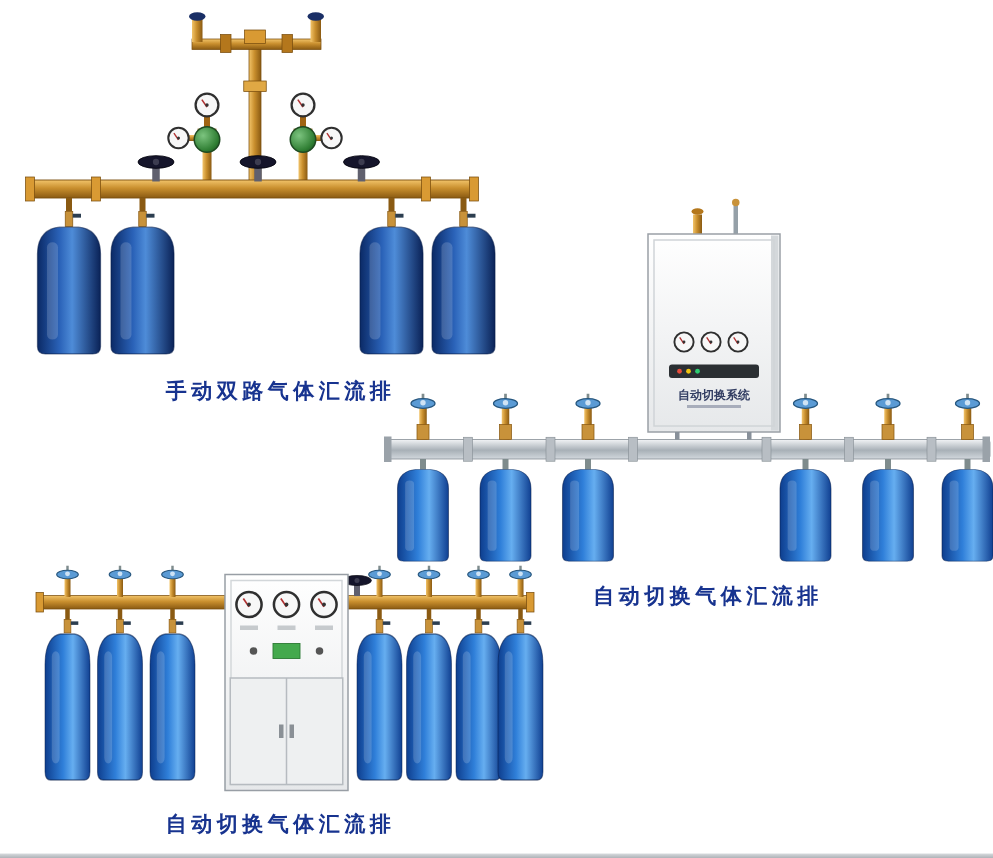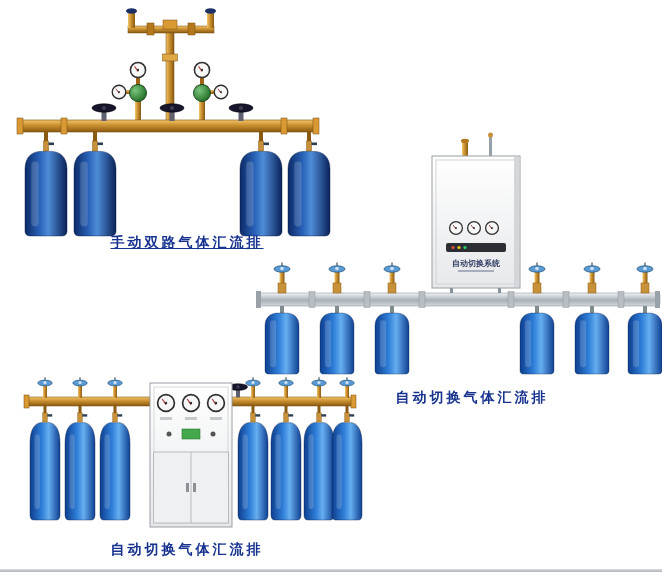--- a/index.html
+++ b/index.html
@@ -8,21 +8,21 @@
     position:relative; width:662px; height:572px;
     background:#ffffff; overflow:hidden;
   }
   .scene { position:absolute; left:0; top:0; }
   .caption {
     position:absolute; width:170px; text-align:center;
     color:var(--caption-color,#17338f);
     font-family:"Liberation Sans", sans-serif;
     font-weight:bold; font-size:14px; letter-spacing:3px; white-space:nowrap;
   }
-  .cap1 { left:102px; top:234px;text-decoration:underline; }
+  .cap1 { left:102px; top:252px; }
   .cap2 { left:387px; top:389px; }
   .cap3 { left:102px; top:541px; }
   .bottom-rule {
     position:absolute; left:0; bottom:0; width:662px; height:3px;
     background:linear-gradient(#d8dbde,#aeb3b8);
   }
 </style>
 </head>
 <body>
 

